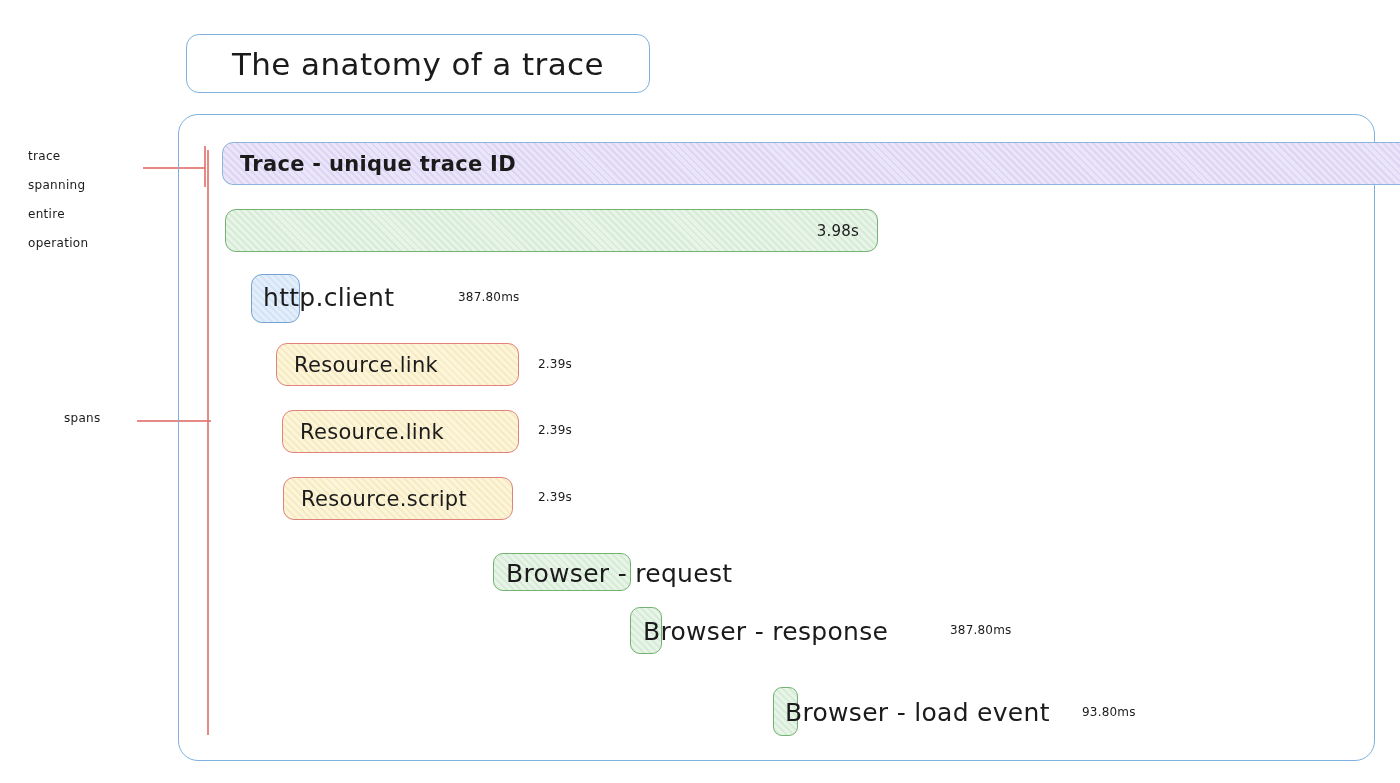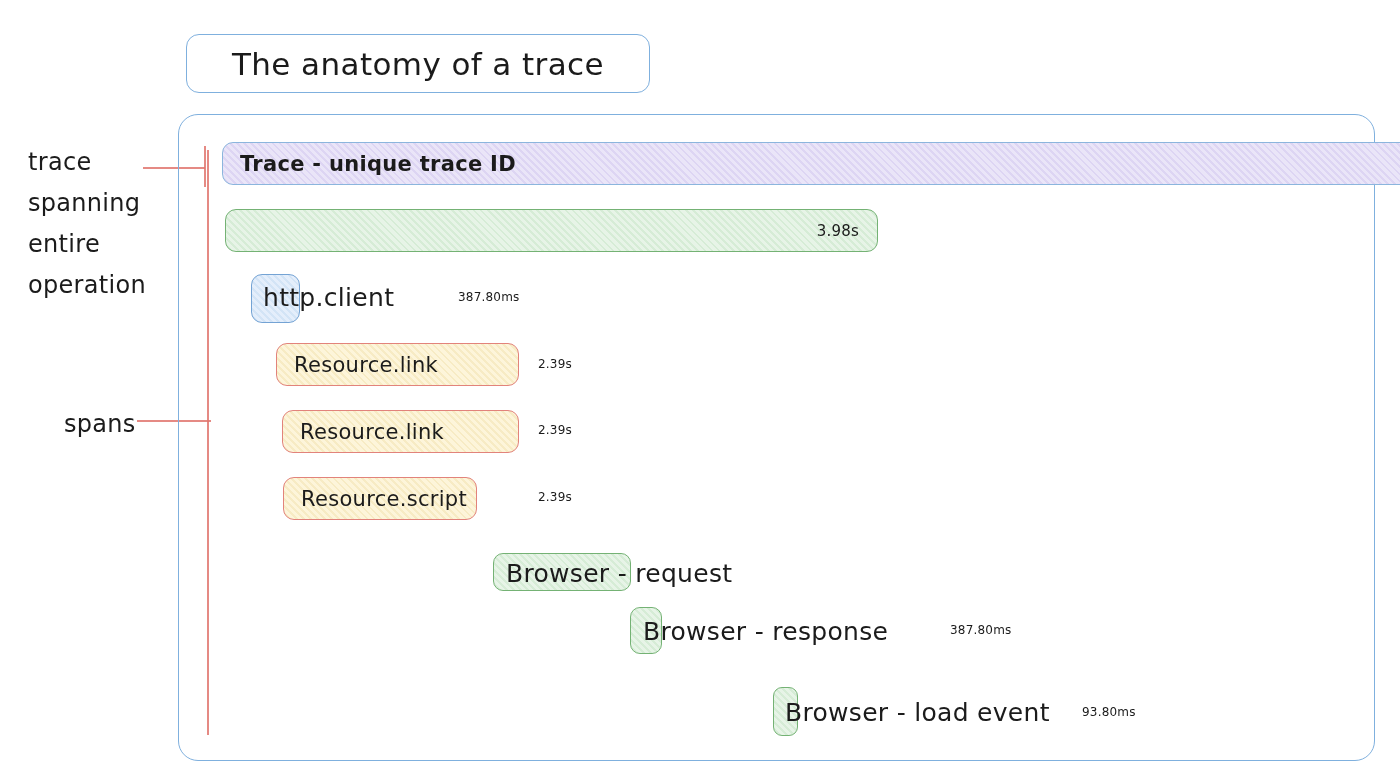--- a/index.html
+++ b/index.html
@@ -24,21 +24,21 @@
   .bar-label.inset{padding-left:17px;}
   .duration{font-size:15px;letter-spacing:.2px;white-space:nowrap;}
   .duration-sm{font-size:12px;letter-spacing:.2px;white-space:nowrap;}
   .float-label{font-size:25px;letter-spacing:.3px;white-space:nowrap;z-index:3;}
 
   .vcenter{display:flex;align-items:center;}
 
   
   .red-line{background:#e0756e;opacity:.85;}
 
-  .annotation{font-size:24px;line-height:41px;letter-spacing:.3px;white-space:pre-line;}
+  .annotation{font-size:12px;line-height:29px;letter-spacing:.3px;white-space:pre-line;}
   .title-text{font-size:31px;letter-spacing:.4px;}
 </style>
 </head>
 <body>
 
 <div id="canvas">
 
   <div class="abs blue-outline" style="left:186px;top:34px;width:464px;height:59px;border-radius:13px;">
     <div class="abs title-text" style="left:0;top:0;width:100%;height:100%;display:flex;align-items:center;justify-content:center;">The anatomy of a trace</div>
   </div>
@@ -73,21 +73,21 @@
   <div class="abs bar fill-yellow vcenter" style="left:276px;top:343px;width:243px;height:43px;">
     <span class="bar-label inset">Resource.link</span>
   </div>
   <div class="abs duration-sm" style="left:538px;top:357px;">2.39s</div>
 
   <div class="abs bar fill-yellow vcenter" style="left:282px;top:410px;width:237px;height:43px;">
     <span class="bar-label inset">Resource.link</span>
   </div>
   <div class="abs duration-sm" style="left:538px;top:423px;">2.39s</div>
 
-  <div class="abs bar fill-yellow vcenter" style="left:283px;top:477px;width:194px;height:43px;">
+  <div class="abs bar fill-yellow vcenter" style="left:283px;top:477px;width:230px;height:43px;">
     <span class="bar-label inset">Resource.script</span>
   </div>
   <div class="abs duration-sm" style="left:538px;top:490px;">2.39s</div>
 
   <div class="abs bar fill-green" style="left:493px;top:553px;width:138px;height:38px;border-radius:10px;"></div>
   <div class="abs float-label" style="left:506px;top:559px;">Browser - request</div>
 
   <div class="abs bar fill-green" style="left:630px;top:607px;width:32px;height:47px;border-radius:10px;"></div>
   <div class="abs float-label" style="left:643px;top:617px;">Browser - response</div>
   <div class="abs duration-sm" style="left:950px;top:623px;">387.80ms</div>

